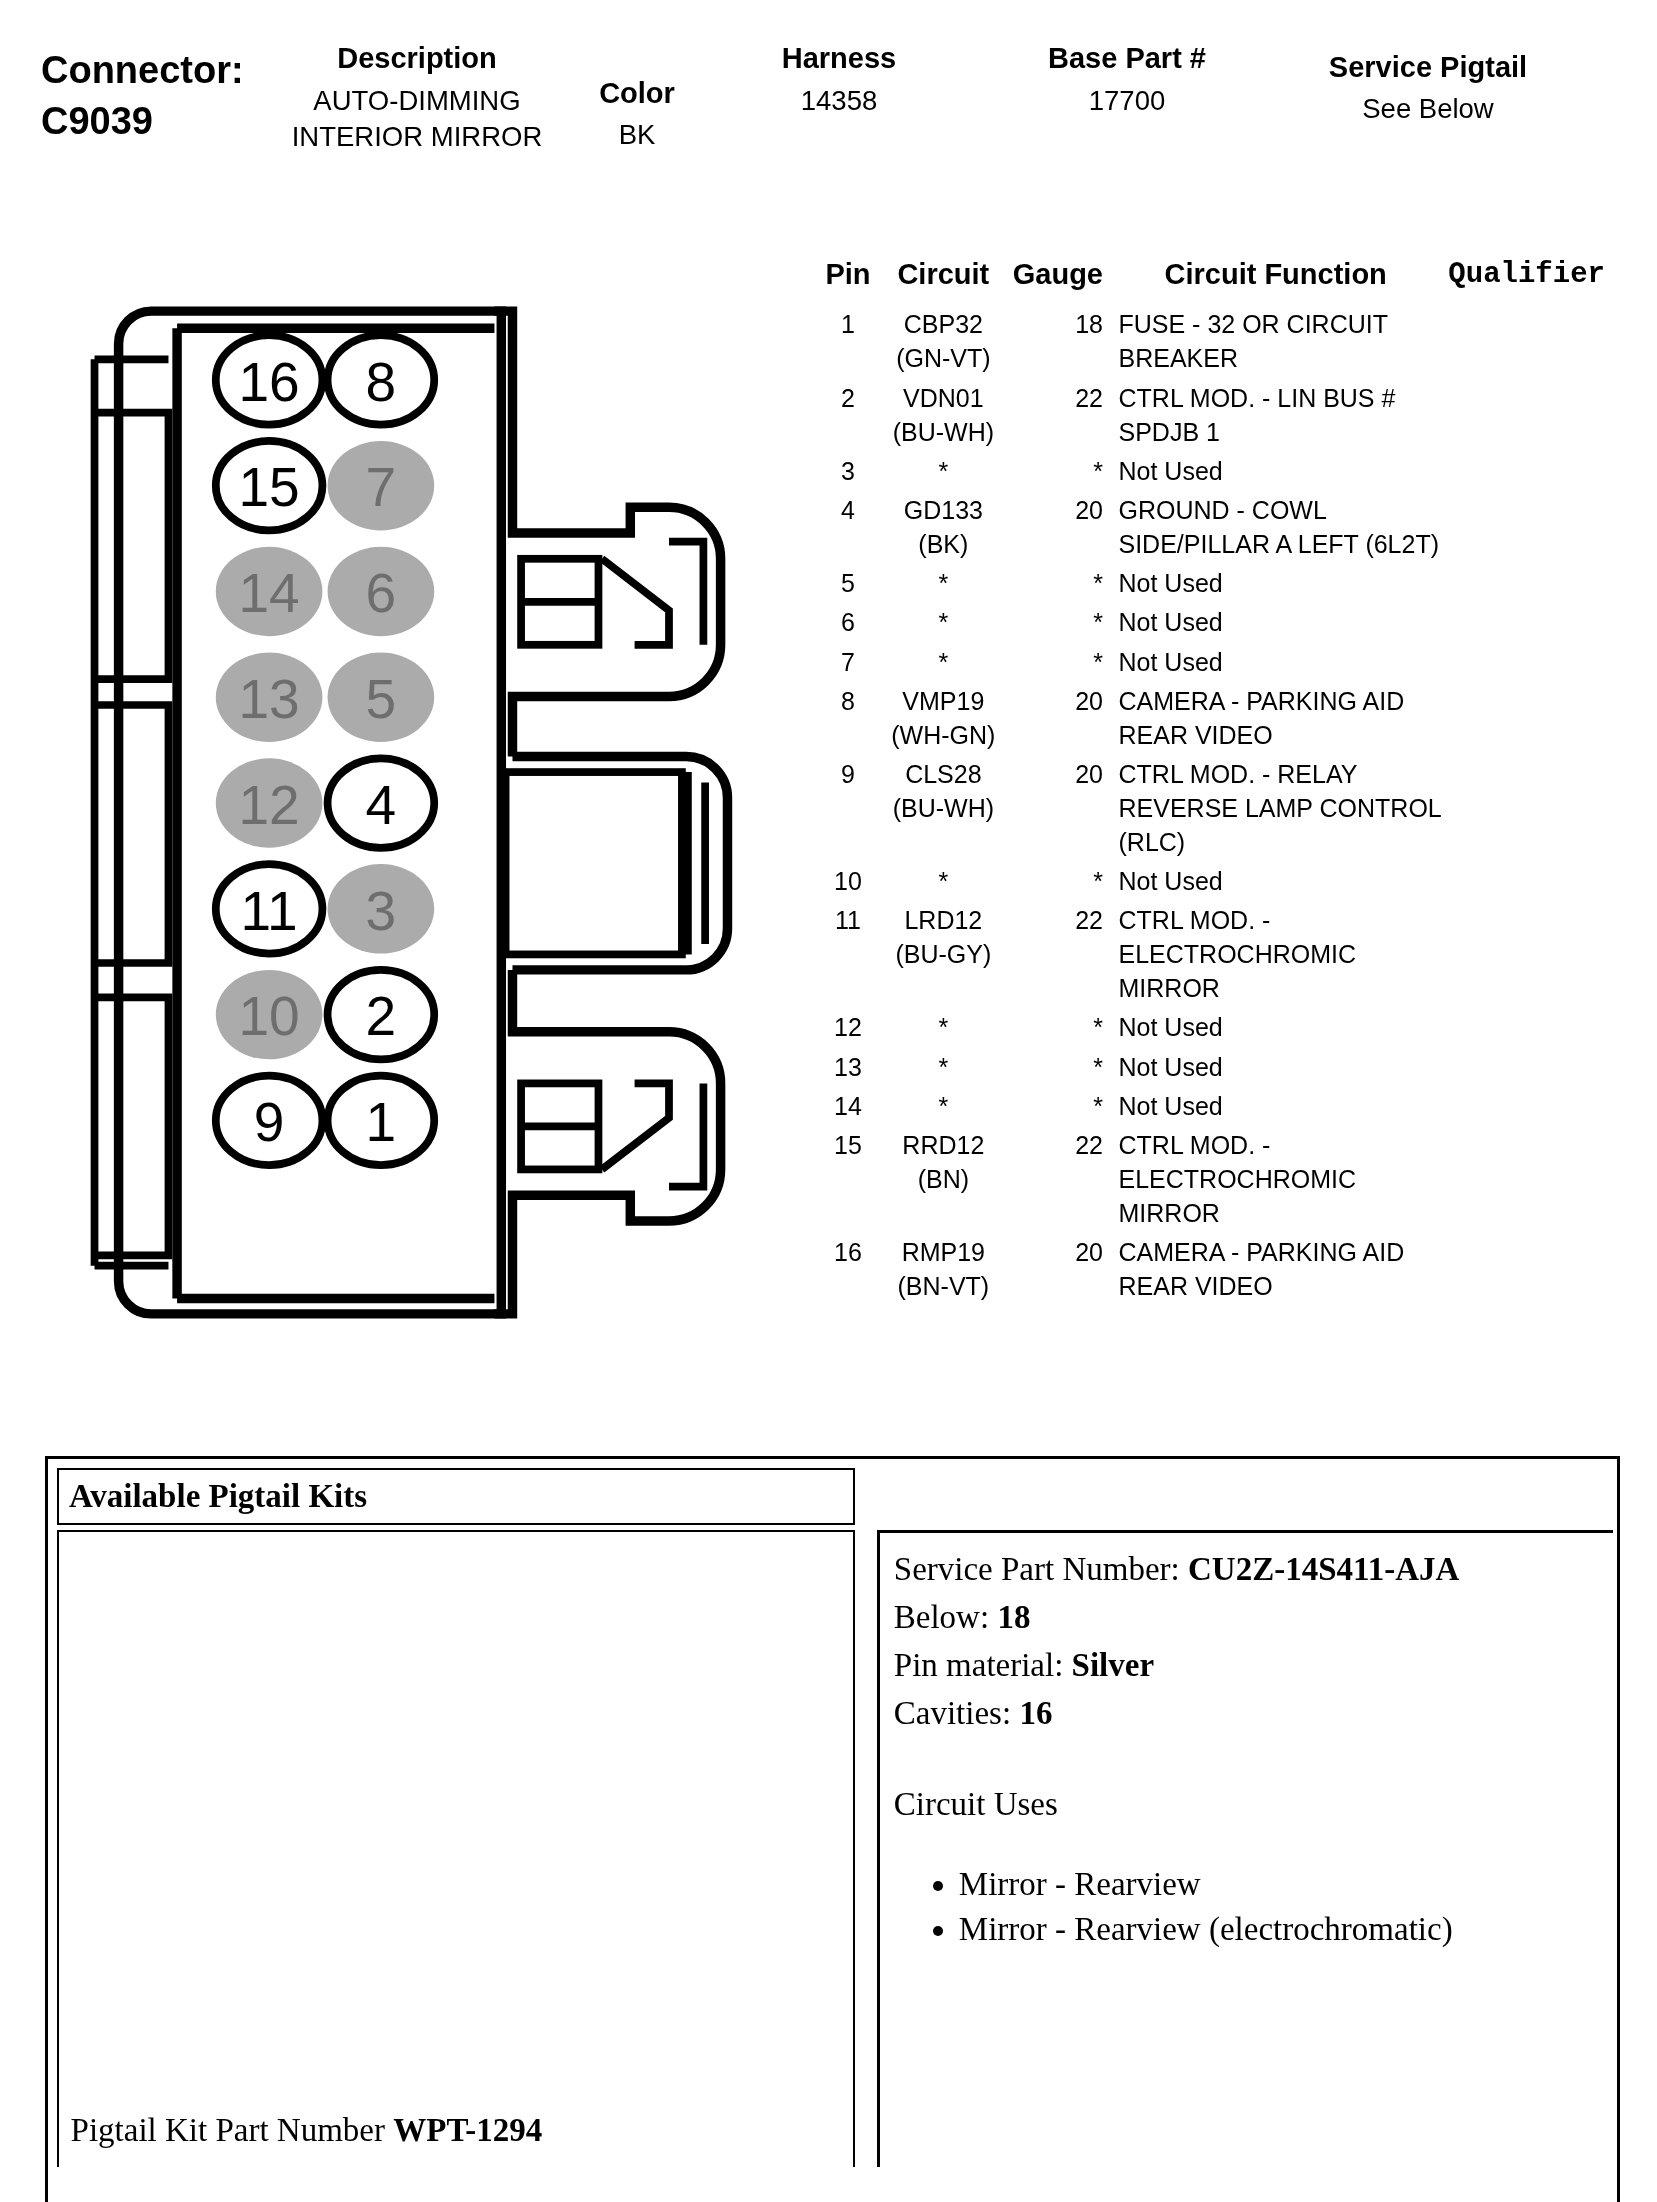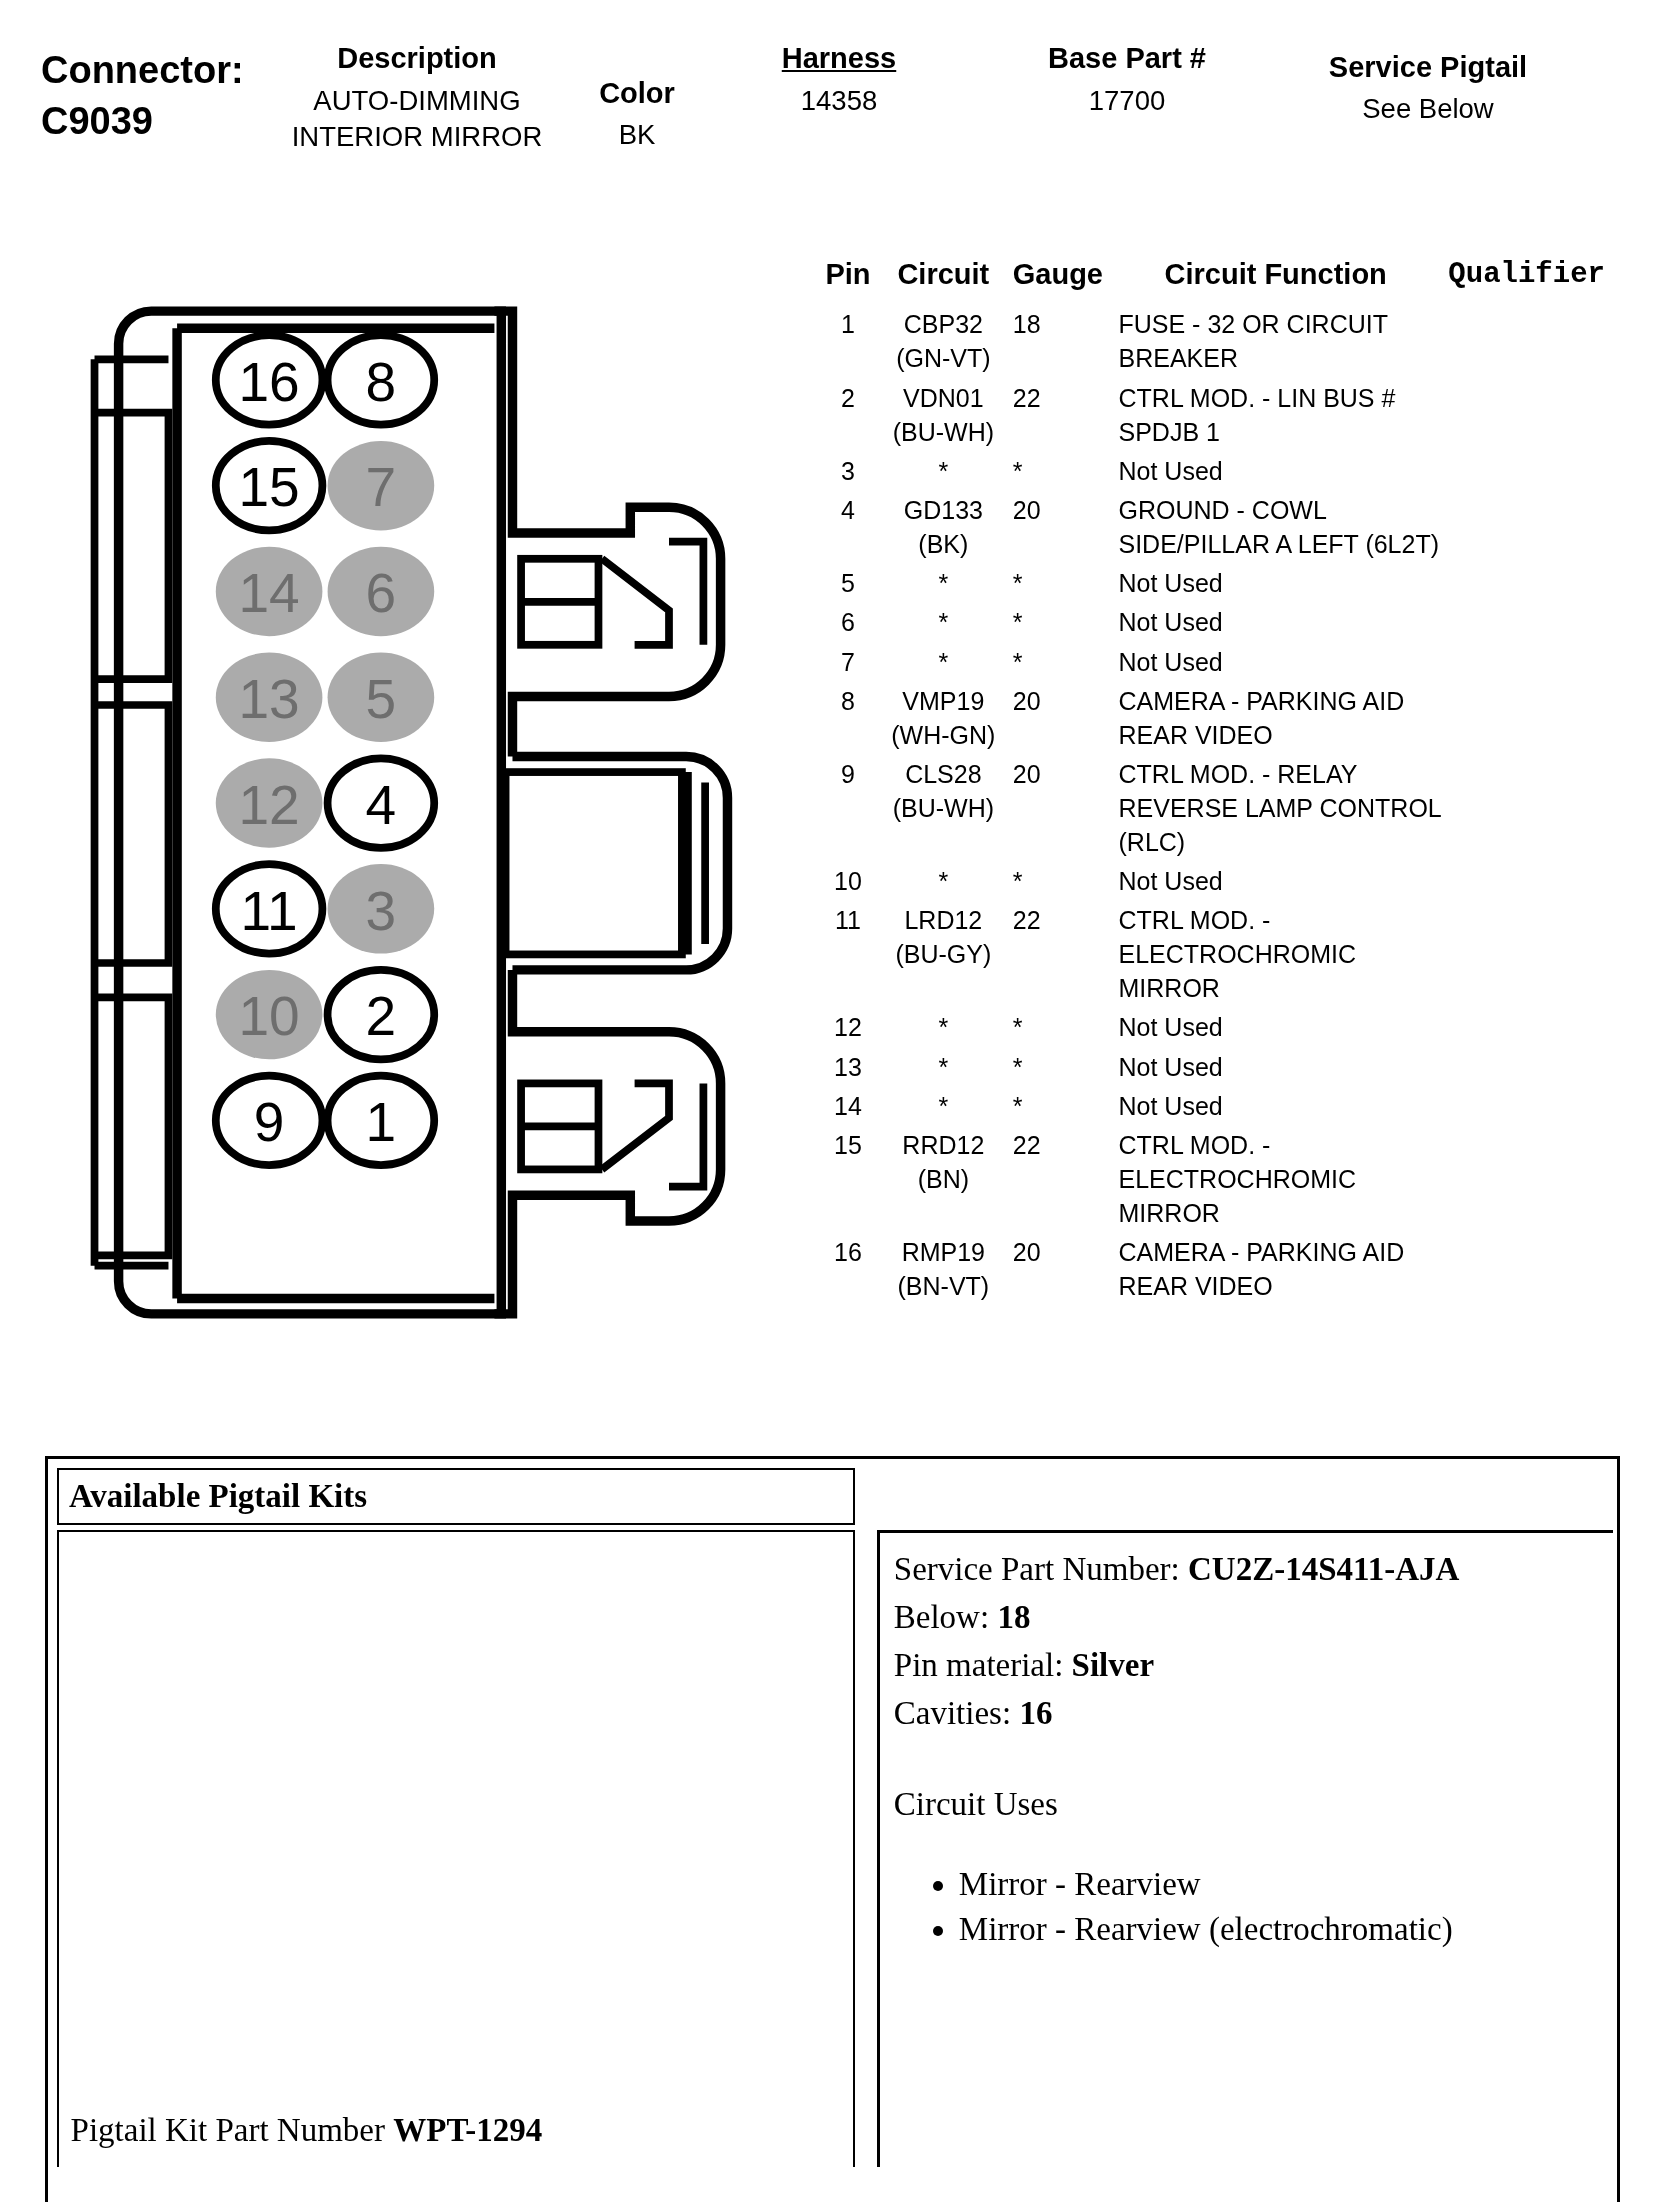--- a/index.html
+++ b/index.html
@@ -51,21 +51,21 @@
     font-weight: bold;
     font-size: 38px;
     line-height: 50px;
     text-align: left;
   }
 
   #desc-title  { left: 275px; top: 41px;  width: 284px; }
   #desc-value  { left: 275px; top: 83px;  width: 284px; }
   #color-title { left: 568px; top: 76px;  width: 138px; }
   #color-value { left: 568px; top: 117px; width: 138px; }
-  #harness-title { left: 727px; top: 41px; width: 224px; text-decoration: underline; }
+  #harness-title { left: 727px; top: 41px; width: 224px; }
   #harness-value { left: 727px; top: 83px; width: 224px; }
   #basepart-title { left: 1002px; top: 41px; width: 250px; }
   #basepart-value { left: 1002px; top: 83px; width: 250px; }
   #pigtail-title { left: 1286px; top: 50px; width: 284px; }
   #pigtail-value { left: 1286px; top: 91px; width: 284px; }
 
   
   #connector-diagram {
     position: absolute;
     left: 67px; top: 275px;
@@ -102,21 +102,21 @@
     white-space: nowrap;
   }
   #pin-table td {
     font-size: 25px;
     line-height: 34px;
     padding: 2.6px 0 2.6px 0;
     vertical-align: top;
   }
   .col-pin     { width: 53px;  text-align: center; }
   .col-circuit { width: 146px; text-align: center; margin-top: 12px; }
-  .col-gauge   { width: 86px; text-align: left; margin-left: 48px; }
+  .col-gauge   { width: 86px; text-align: right; margin-left: 48px; }
   .col-func    { width: 344px; text-align: left; padding-left: 15.5px !important; }
   .col-qual    { width: 153px; text-align: left; font-family: Liberation Mono, monospace; }
   th.col-func  { text-align: center; padding-left: 0 !important; }
   .circuit-color { display: block; }
 
   
   #pigtail-section {
     position: absolute;
     left: 45px; top: 1456px;
     width: 1575px;

